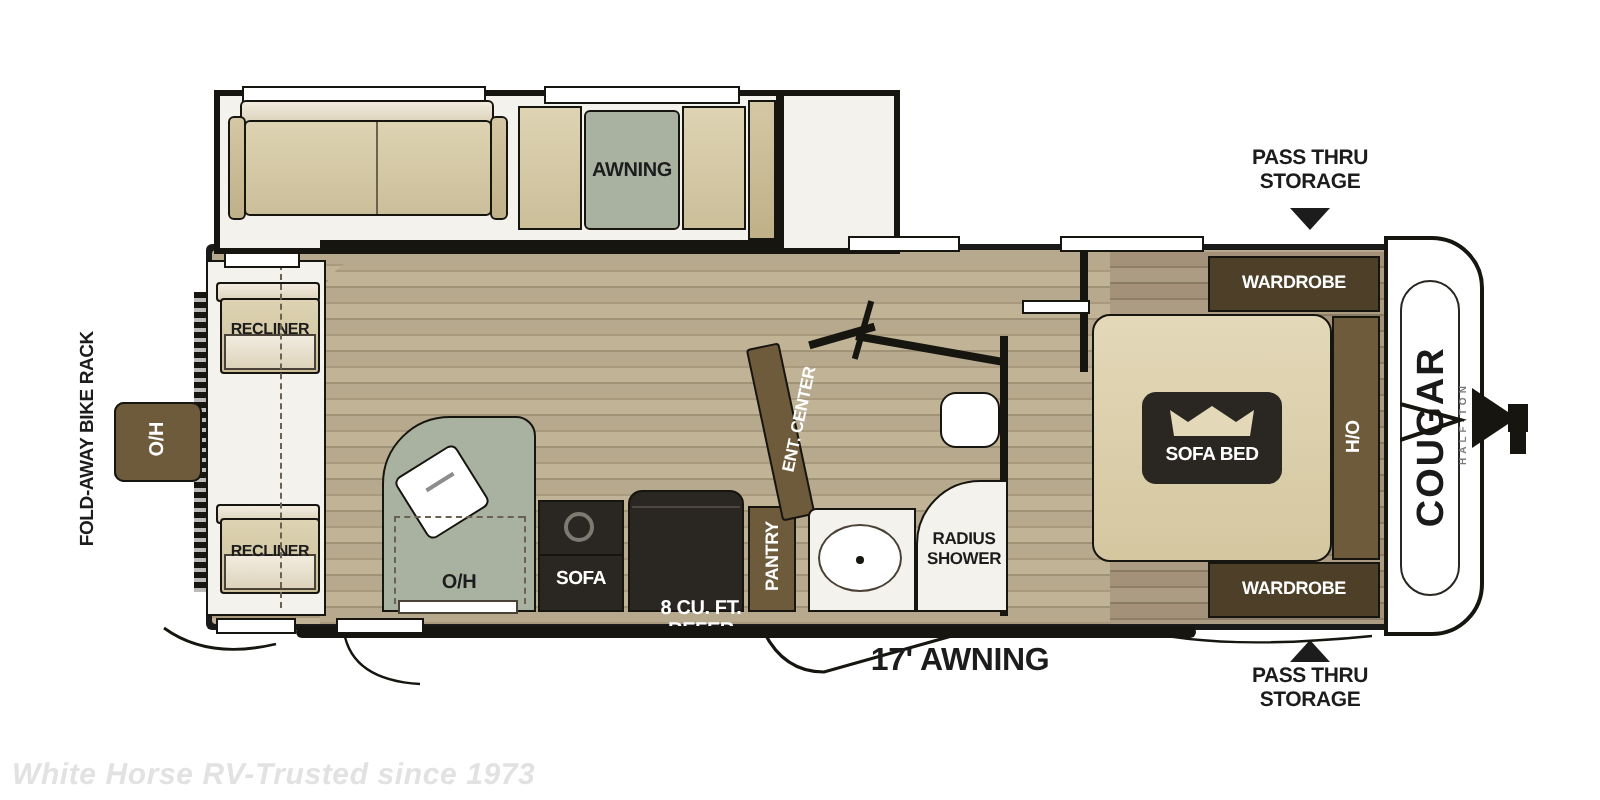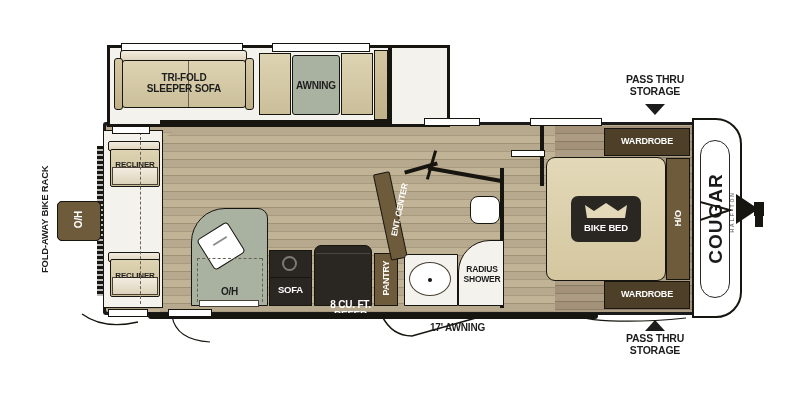--- a/index.html
+++ b/index.html
@@ -123,22 +123,20 @@
   <div class="abs offwhite" style="left:110px; top:48px; width:337px; height:76px;"></div>
 
   <div class="abs white ol" style="left:121px; top:43px; width:122px; height:9px;"></div>
   <div class="abs white ol" style="left:272px; top:43px; width:98px; height:9px;"></div>
 
   <div class="abs cream ol" style="left:120px; top:50px; width:127px; height:12px; border-radius:3px;"></div>
   <div class="abs tan ol" style="left:122px; top:60px; width:124px; height:48px; border-radius:3px;"></div>
   <div class="abs" style="left:188px; top:61px; width:1px; height:46px; background:#6a6152;"></div>
   <div class="abs tan-d ol" style="left:114px; top:58px; width:9px; height:52px; border-radius:3px;"></div>
   <div class="abs tan-d ol" style="left:245px; top:58px; width:9px; height:52px; border-radius:3px;"></div>
-  <div class="lbl" style="left:122px; top:72px; width:124px; font-size:10px;">TRI-FOLD
-SLEEPER SOFA</div>
 
   <div class="abs tan ol" style="left:259px; top:53px; width:32px; height:62px;"></div>
   <div class="abs sage ol" style="left:292px; top:55px; width:48px; height:60px; border-radius:3px;"></div>
   <div class="abs tan ol" style="left:341px; top:53px; width:32px; height:62px;"></div>
   <div class="lbl" style="left:292px; top:80px; width:48px; font-size:10px;">AWNING</div>
 
   <div class="abs tan-d ol" style="left:374px; top:50px; width:14px; height:70px;"></div>
   <div class="abs" style="left:388px; top:45px; width:4px; height:80px; background:#17150f;"></div>
 
   <div class="abs" style="left:160px; top:120px; width:230px; height:5px; background:#17150f;"></div>
@@ -217,21 +215,21 @@
   <div class="lbl lbl-dark" style="left:604px; top:289px; width:86px; font-size:9px;">WARDROBE</div>
 
   <div class="abs brown ol" style="left:666px; top:158px; width:24px; height:122px;"></div>
   <div class="lbl lbl-dark rot90" style="left:651px; top:213px; width:54px; font-size:9.5px;">H/O</div>
 
   <div class="abs bed ol" style="left:546px; top:157px; width:120px; height:124px; border-radius:9px;"></div>
   <div class="abs dark" style="left:571px; top:196px; width:70px; height:46px; border-radius:7px;"></div>
   <svg class="abs" style="left:585px; top:203px; width:42px; height:16px;" viewBox="0 0 42 16">
     <path d="M2 15 L0 2 L9 8 L21 0 L33 8 L42 2 L40 15 Z" fill="#e3d8b8"></path>
   </svg>
-  <div class="lbl lbl-dark" style="left:571px; top:223px; width:70px; font-size:9.5px;">BIKE BED</div>
+  <div class="lbl lbl-dark" style="left:571px; top:223px; width:70px; font-size:9.5px;">SOFA BED</div>
 
   <div class="abs white ol" style="left:424px; top:118px; width:56px; height:8px;"></div>
   <div class="abs white ol" style="left:530px; top:118px; width:72px; height:8px;"></div>
   <div class="abs white ol" style="left:511px; top:150px; width:34px; height:7px;"></div>
 
   <div class="abs" style="left:692px; top:118px; width:50px; height:200px;
               background:#ffffff; border:2.5px solid #17150f;
               border-top-right-radius:26px; border-bottom-right-radius:26px;"></div>
   <div class="abs" style="left:700px; top:140px; width:30px; height:158px;
               border:1.5px solid #2a2622; border-radius:15px;"></div>
@@ -248,33 +246,34 @@
   <div class="abs arrow-down" style="left:645px; top:104px;"></div>
 
   <div class="abs arrow-up" style="left:645px; top:320px;"></div>
   <div class="lbl" style="left:600px; top:333px; width:110px; font-size:10.5px;">PASS THRU
 STORAGE</div>
 
   <div class="abs" style="left:148px; top:313px; width:450px; height:6px; background:#17150f; border-radius:3px;"></div>
   <svg class="abs" style="left:378px; top:316px; width:110px; height:24px;" viewBox="0 0 110 24">
     <path d="M4 0 Q14 20 34 20 L105 0" fill="none" stroke="#17150f" stroke-width="1.6"></path>
   </svg>
-  <div class="lbl" style="left:430px; top:322px; width:100px; font-size:10px; text-align:left;">17' AWNING</div>
+  <div class="lbl" style="left:430px; top:322px; width:100px; font-size:16px; text-align:center;">17' AWNING</div>
 
   <div class="abs white ol" style="left:168px; top:309px; width:44px; height:8px;"></div>
   <svg class="abs" style="left:170px; top:316px; width:70px; height:28px;" viewBox="0 0 70 28">
     <path d="M2 0 Q6 24 40 26" fill="none" stroke="#17150f" stroke-width="1.2"></path>
   </svg>
   <div class="abs white ol" style="left:108px; top:309px; width:40px; height:8px;"></div>
 
   <svg class="abs" style="left:700px; top:200px; width:48px; height:22px;" viewBox="0 0 48 22">
     <path d="M0 2 L30 10 L0 20" fill="none" stroke="#17150f" stroke-width="2"></path>
   </svg>
 
   <svg class="abs" style="left:76px; top:312px; width:110px; height:22px;" viewBox="0 0 110 22">
     <path d="M6 2 Q28 18 62 10" fill="none" stroke="#17150f" stroke-width="1.4"></path>
   </svg>
   <svg class="abs" style="left:566px; top:312px; width:140px; height:16px;" viewBox="0 0 140 16">
     <path d="M0 2 Q40 14 120 6" fill="none" stroke="#17150f" stroke-width="1.2"></path>
   </svg>
 
+  <div id="watermark">White Horse RV-Trusted since 1973</div>
 
 </div>
 
 </body></html>

